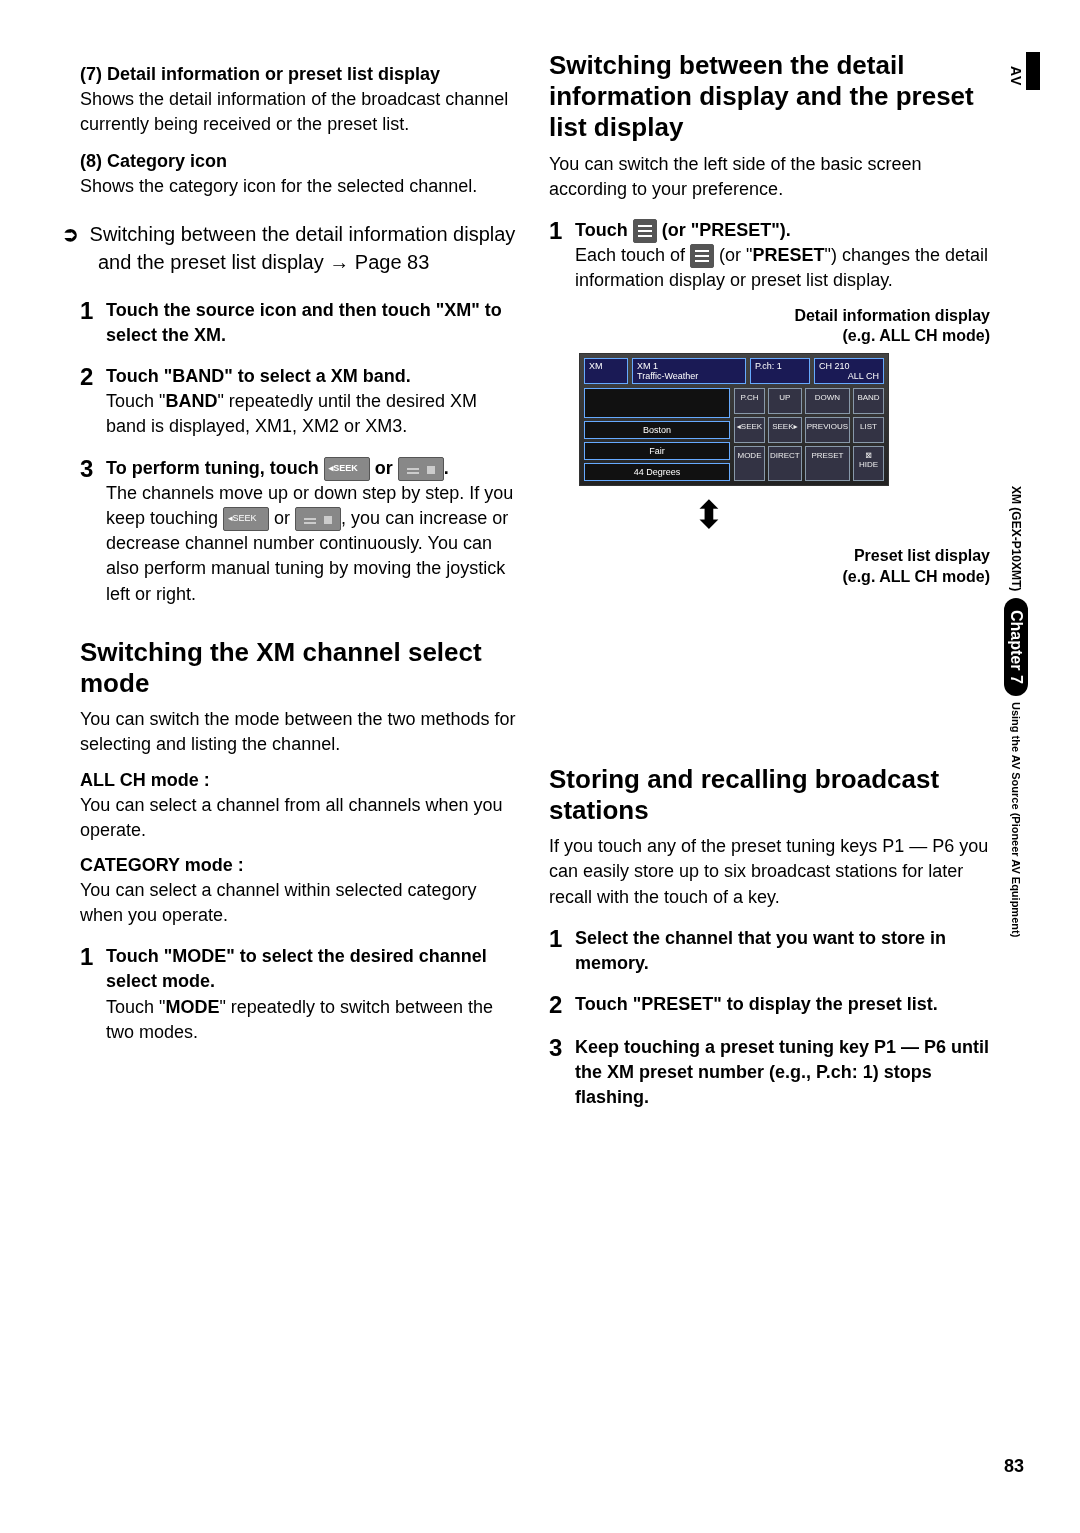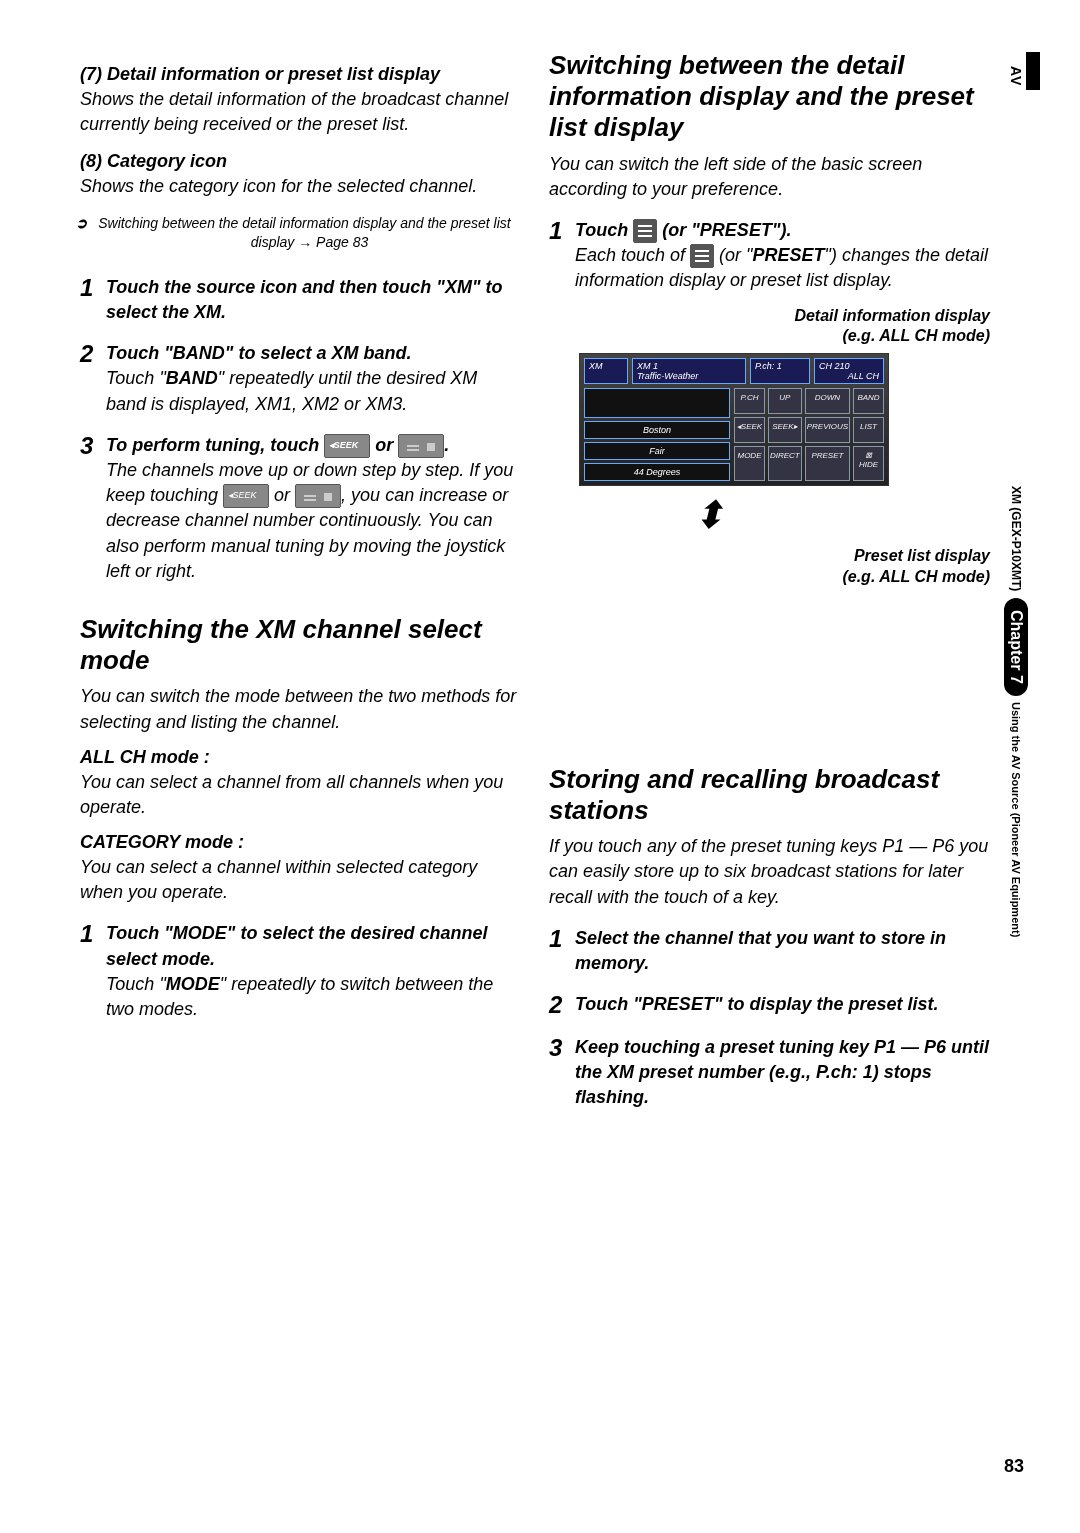--- a/index.html
+++ b/index.html
@@ -12,21 +12,20 @@
   }
   .page {
     padding: 50px 90px 30px 80px;
     position: relative;
     box-sizing: border-box;
     height: 1533px;
   }
   .columns {
     display: flex;
     gap: 28px;
-    font-style: italic;
   }
   .col {
     flex: 1;
     min-width: 0;
   }
   .body-text {
     font-size: 18px;
     line-height: 1.4;
     margin: 0 0 12px 0;
   }
@@ -34,24 +33,23 @@
     font-weight: bold;
   }
   .sub-head {
     font-weight: bold;
     font-size: 18px;
     margin: 14px 0 2px 0;
   }
   .xref {
     margin-left: 18px;
     text-indent: -18px;
-    font-size: 14px;
+    font-size: 20px;
     line-height: 1.4;
     margin-bottom: 22px;
-    text-align: center;
   }
   .xref-icon {
     display: inline-block;
     font-weight: bold;
     margin-right: 4px;
   }
   .arrow {
     font-weight: bold;
   }
   .step {

